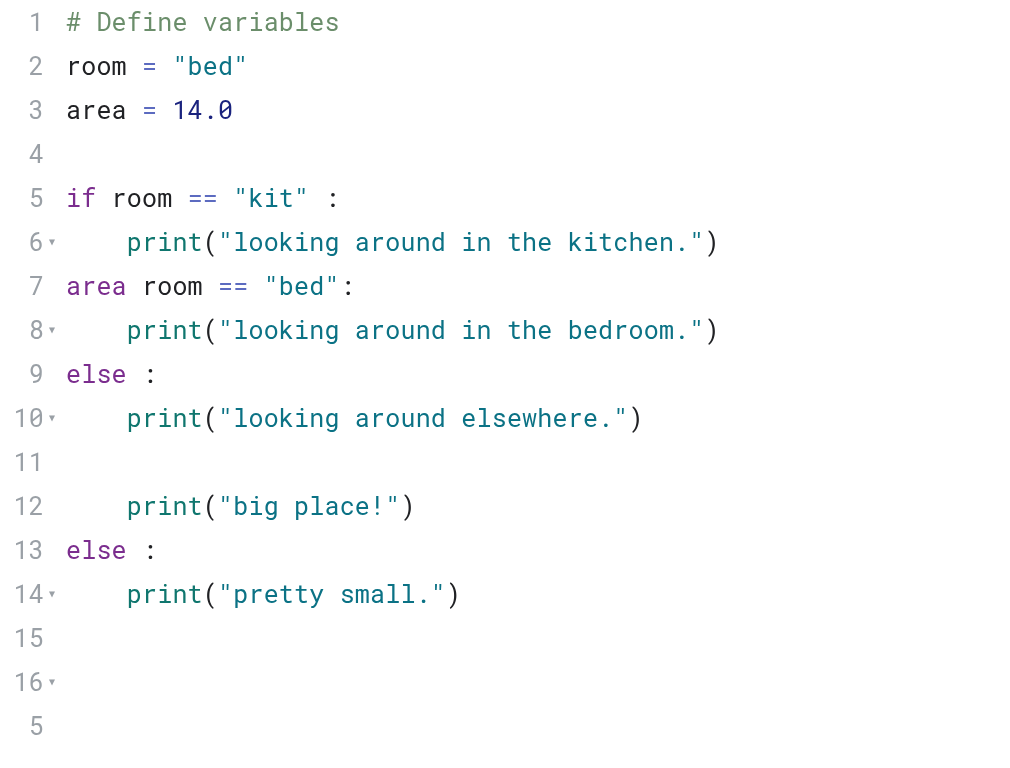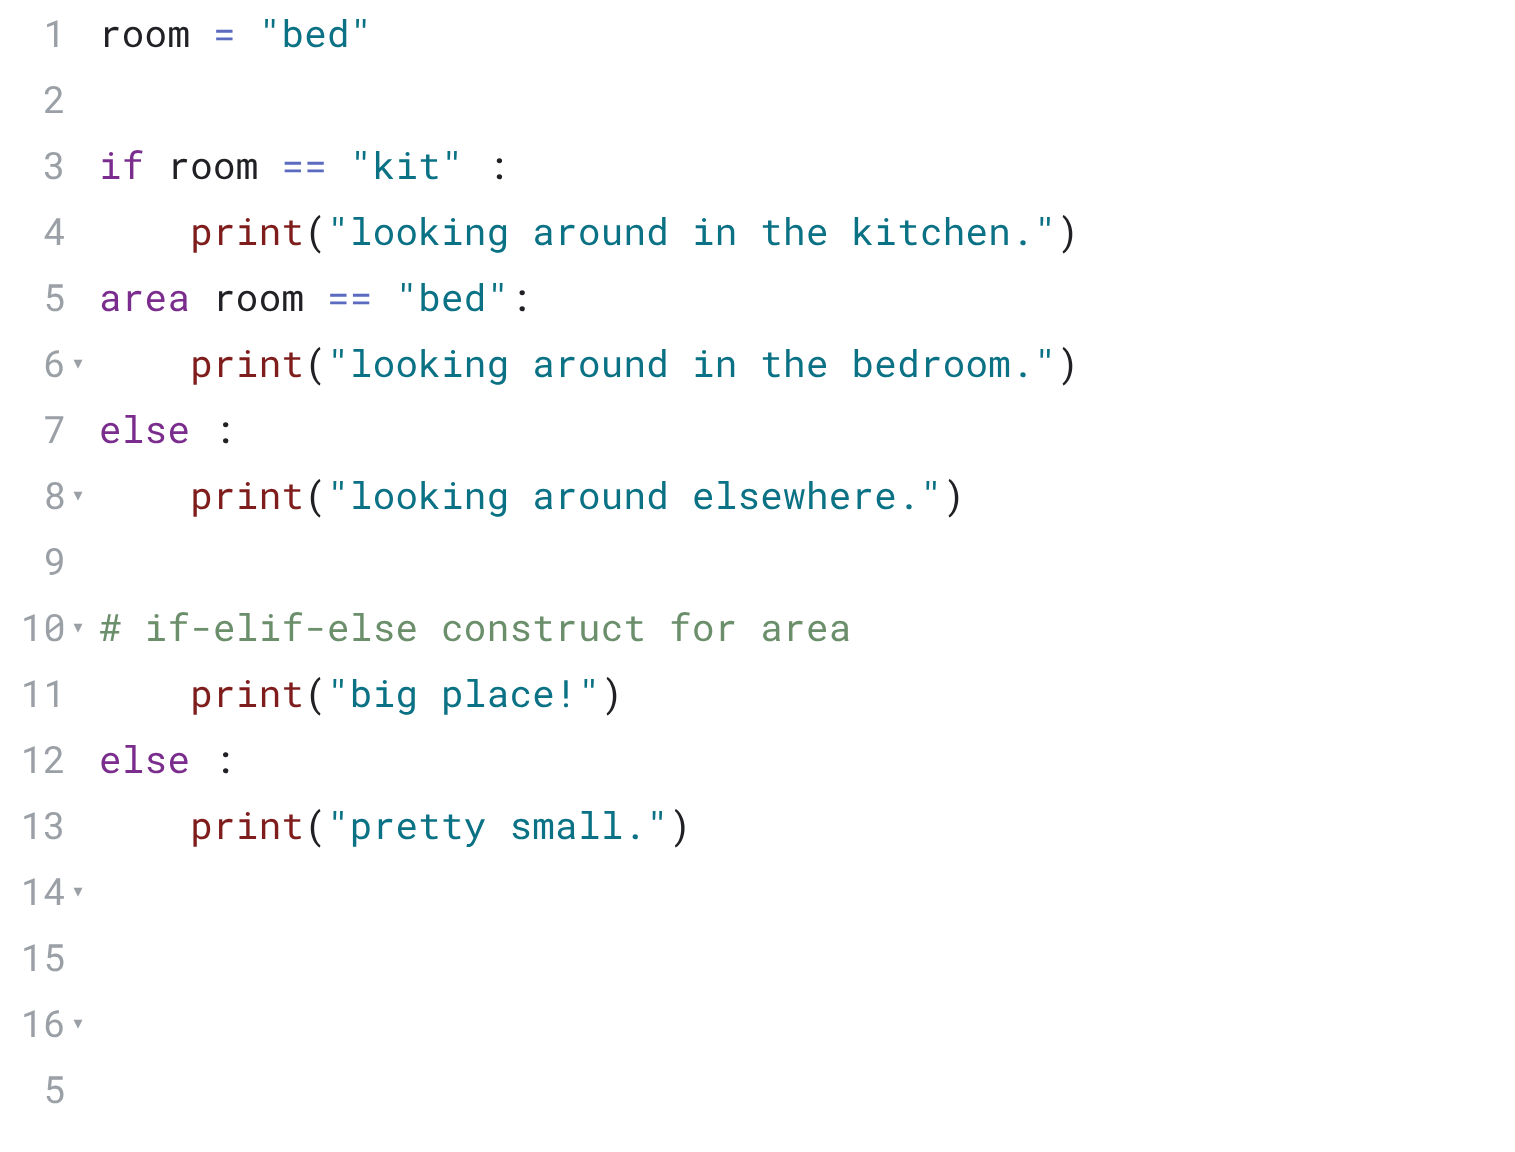--- a/index.html
+++ b/index.html
@@ -48,21 +48,21 @@
     justify-content: flex-start;
   }
   .fold-mark {
     font-size: 10px;
     color: #9aa0a6;
     padding-left: 1px;
   }
   
   .cm  { color: #6b8e6b; }   
   .kw  { color: #7b2d8e; }   
-  .fn  { color: #7f1d1d; }   
+  .fn  { color: #0f766e; }   
   .var { color: #202124; text-align: right; }   
   .op  { color: #5c6bc0; }   
   .str { color: #0b7285; }   
   .num { color: #1a237e; }   
   .pn  { color: #202124; }
 </style>
 </head>
 <body>
 
 <div class="editor">
@@ -108,27 +108,28 @@
       <div class="fold-line">
         <span class="fold-mark">▼</span>
       </div>
       <div class="fold-line"></div>
       <div class="fold-line">
         <span class="fold-mark">▼</span>
       </div>
       <div class="fold-line"></div>
     </div>
   <div class="code" id="code">
+      <div class="line"><span class="cm"># Define variables</span></div>
       <div class="line"><span class="var">room</span><span class="var"> </span><span class="op">=</span><span class="var"> </span><span class="str">"bed"</span></div>
+      <div class="line"><span class="var">area</span><span class="var"> </span><span class="op">=</span><span class="var"> </span><span class="num">14.0</span></div>
       <div class="line"><span class="var"></span></div>
       <div class="line"><span class="kw">if</span><span class="var"> room </span><span class="op">==</span><span class="var"> </span><span class="str">"kit"</span><span class="var"> </span><span class="pn">:</span></div>
       <div class="line"><span class="var">    </span><span class="fn">print</span><span class="pn">(</span><span class="str">"looking around in the kitchen."</span><span class="pn">)</span></div>
       <div class="line"><span class="kw">area</span><span class="var"> room </span><span class="op">==</span><span class="var"> </span><span class="str">"bed"</span><span class="pn">:</span></div>
       <div class="line"><span class="var">    </span><span class="fn">print</span><span class="pn">(</span><span class="str">"looking around in the bedroom."</span><span class="pn">)</span></div>
       <div class="line"><span class="kw">else</span><span class="var"> </span><span class="pn">:</span></div>
       <div class="line"><span class="var">    </span><span class="fn">print</span><span class="pn">(</span><span class="str">"looking around elsewhere."</span><span class="pn">)</span></div>
       <div class="line"><span class="var"></span></div>
-      <div class="line"><span class="cm"># if-elif-else construct for area</span></div>
       <div class="line"><span class="var">    </span><span class="fn">print</span><span class="pn">(</span><span class="str">"big place!"</span><span class="pn">)</span></div>
       <div class="line"><span class="kw">else</span><span class="var"> </span><span class="pn">:</span></div>
       <div class="line"><span class="var">    </span><span class="fn">print</span><span class="pn">(</span><span class="str">"pretty small."</span><span class="pn">)</span></div>
     </div>
 </div>
 
 </body></html>

